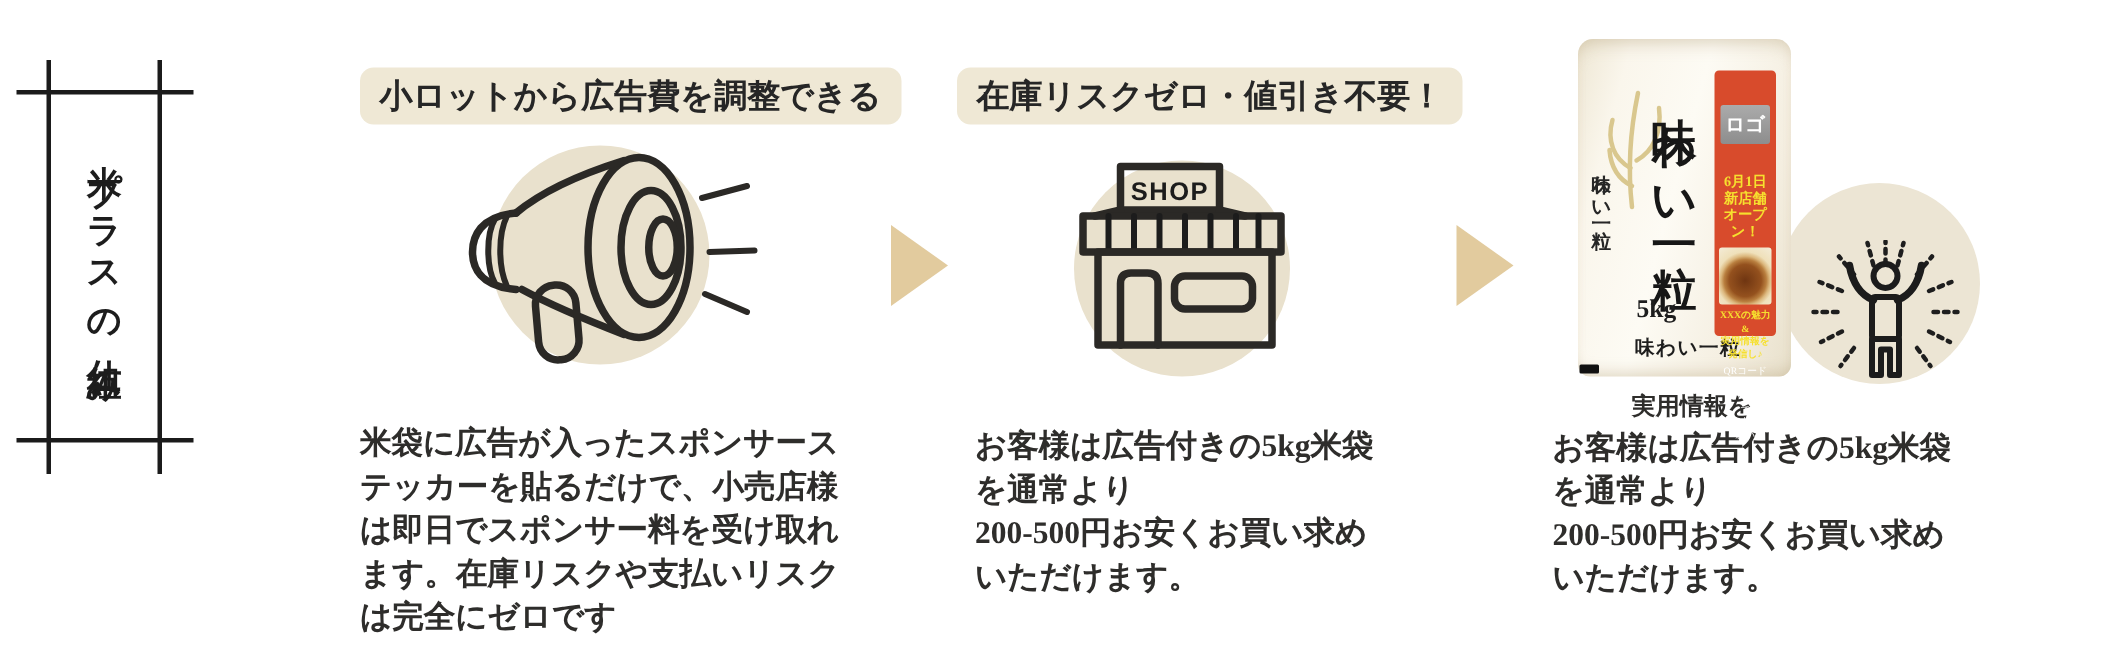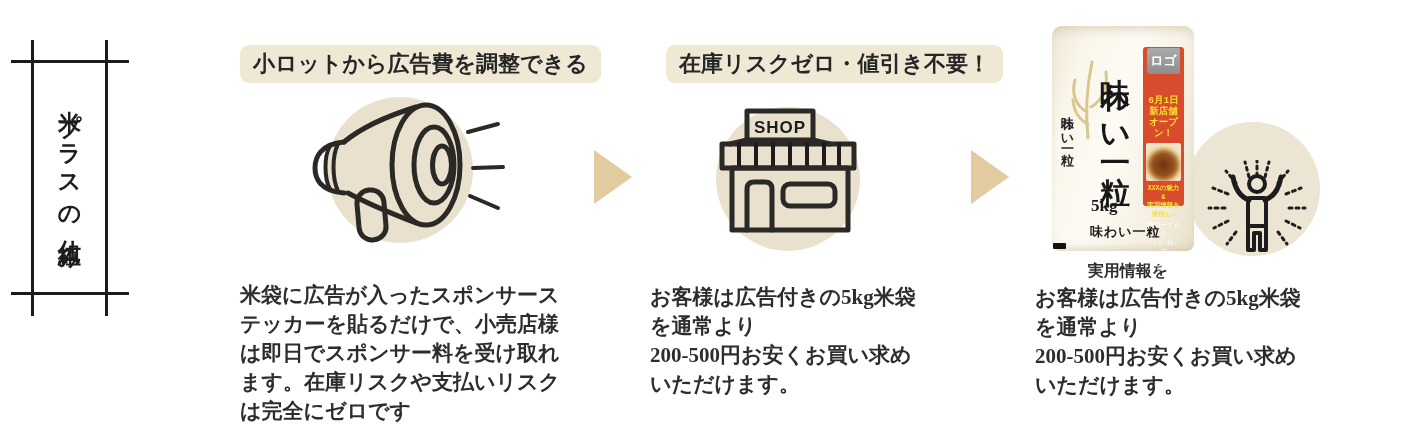--- a/index.html
+++ b/index.html
@@ -60,25 +60,25 @@
     position:absolute; left:6px; top:80px; height:90px;
     writing-mode:vertical-rl; text-orientation:upright;
     font-size:13px; font-weight:600; letter-spacing:2px; color:#262626;
   }
   .bag-weight { position:absolute; left:21px; top:170px; font-size:17px; font-weight:700; color:#1d1d1d;margin-left:18px; }
   .bag-brand-bottom { position:absolute; left:38px; top:197px; font-size:13px; font-weight:700; letter-spacing:1px; color:#1d1d1d; }
   .bag-clip { position:absolute; left:1px; top:217px; width:13px; height:6px; background:#111; border-radius:1px; }
 
   
   .sticker {
-    position:absolute; left:91px; top:21px; width:41px; height:159px;
+    position:absolute; left:91px; top:21px; width:41px; height:177px;
     background:#d84b2c; border-radius:3px;
     display:flex; flex-direction:column; align-items:center;
-    padding:1px 3px 4px 3px;
-    font-family:Liberation Mono, monospace;
+    padding:23px 3px 4px 3px;
+    font-family:Liberation Serif, serif;
   }
   .sticker-logo {
     width:33px; height:26px; flex:none; border-radius:2px;
     background:linear-gradient(#ababab,#8d8d8d);
     color:#fff; font-size:13px; font-weight:700;
     display:flex; align-items:center; justify-content:center;
   }
   .sticker-announce { margin-top:21px; color:#f6e02e; font-size:9.5px; line-height:11px; font-weight:700; text-align:center; white-space:pre-line; }
   .sticker-photo {
     margin-top:4px; width:35px; height:38px; flex:none; border-radius:2px;
@@ -120,21 +120,21 @@
     <path class="ln" d="M170,98 L198,110" style="stroke-width:4"></path>
   </svg>
   <div class="body-text" style="left:240px; top:281px; width:330px; text-align:left;">米袋に広告が入ったスポンサース
 テッカーを貼るだけで、小売店様
 は即日でスポンサー料を受け取れ
 ます。在庫リスクや支払いリスク
 は完全にゼロです</div>
 
   <div class="arrow" style="left:594px; top:150px;"></div>
 
-  <div class="badge" style="left:638px; top:45px;margin-left:28px;">在庫リスクゼロ・値引き不要！</div>
+  <div class="badge" style="left:638px; top:45px;">在庫リスクゼロ・値引き不要！</div>
   <div class="circle" style="left:716px; top:107px; width:144px; height:144px;"></div>
   <svg class="abs" style="left:708px; top:103px;" width="160" height="150" viewBox="0 0 160 150">
     <rect class="ln" x="39" y="8" width="66" height="29" fill="#ffffff"></rect>
     <text x="72" y="30" text-anchor="middle" style="font-family:'Liberation Sans','DejaVu Sans',sans-serif; font-size:17px; font-weight:700; letter-spacing:1px; fill:#1c1c1c; stroke:none;">SHOP</text>
     <path class="ln" d="M39,37 L22,41"></path>
     <path class="ln" d="M105,37 L122,41"></path>
     <rect class="ln" x="14" y="41" width="132" height="24"></rect>
     <path class="ln4" d="M31,41 V65 M48,41 V65 M65,41 V65 M82,41 V65 M99,41 V65 M116,41 V65 M131,41 V65"></path>
     <rect class="ln" x="24" y="65" width="116" height="62"></rect>
     <path class="ln" d="M39,127 V86 Q39,79 46,79 H57 Q64,79 64,86 V127"></path>

